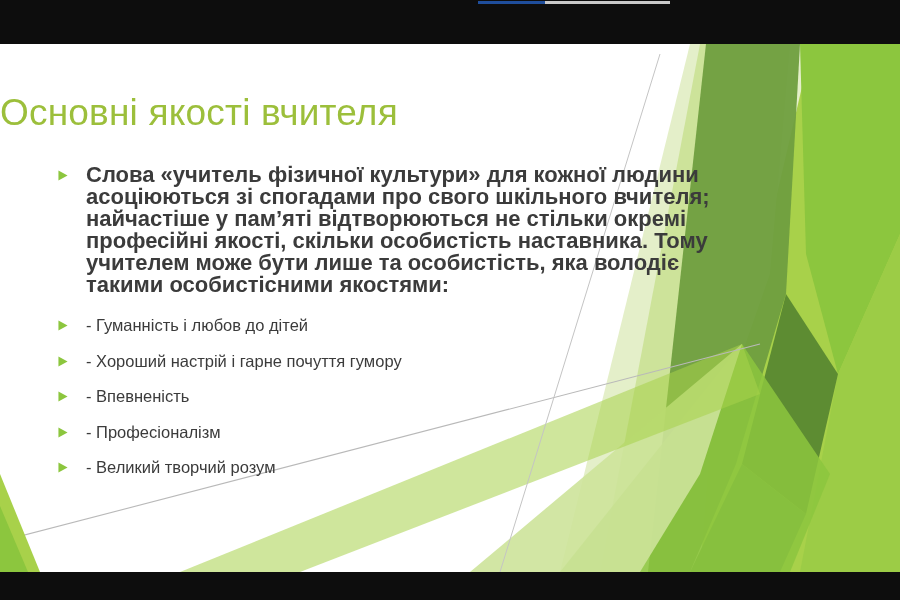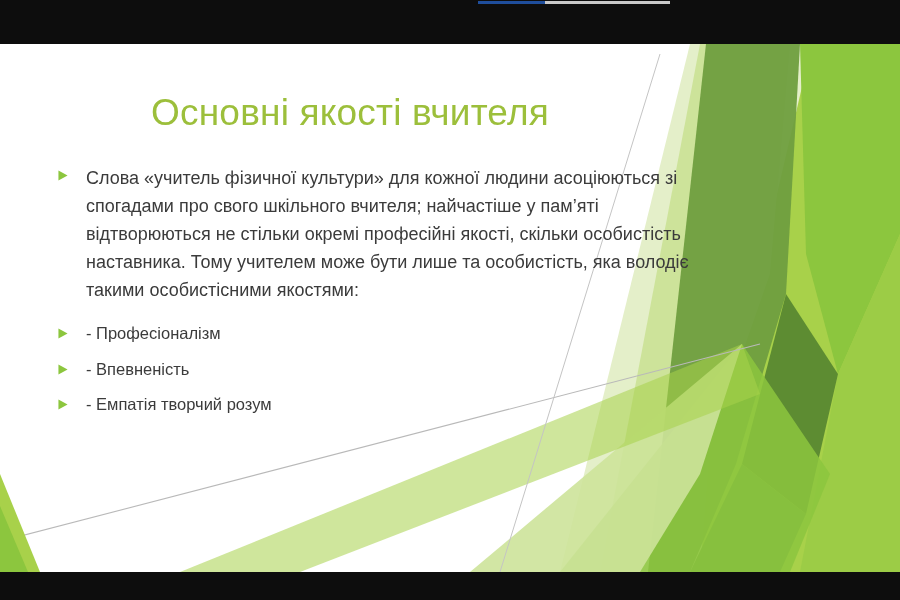--- a/index.html
+++ b/index.html
@@ -54,21 +54,20 @@
     height: 528px;
     pointer-events: none;
   }
 
   
   #slide-title {
     position: absolute;
     left: 0;
     top: 48px;
     width: 700px;
-    text-align: center;
     font-size: 37px;
     font-weight: 400;
     color: #9cbf3b;
     letter-spacing: 0.2px;
     white-space: nowrap;
   }
 
   #body-block {
     position: absolute;
     left: 56px;
@@ -92,22 +91,23 @@
     display: block;
   }
 
   .bullet-text {
     flex: 1 1 auto;
     font-size: 16.5px;
     line-height: 23.5px;
     color: #3b3b3b;
   }
   .bullet-row.para .bullet-text {
-    font-size: 18px;
-    line-height: 28px;
+    font-size: 22px;
+    line-height: 22px;
+    font-weight: bold;
   }
 </style>
 </head>
 <body>
 
 <div id="viewer">
 
   <div id="progress-track">
     <div id="progress-fill"></div>
   </div>
@@ -140,40 +140,52 @@
 
     <div id="body-block">
 
       <div class="bullet-row para">
         <svg class="tri" viewBox="0 0 12 12" width="11" height="11">
           <polygon points="1,0.5 11,6 1,11.5" fill="#8cc63e"></polygon>
         </svg>
         <div class="bullet-text">Слова «учитель фізичної культури» для кожної людини асоціюються зі спогадами про свого шкільного вчителя; найчастіше у пам’яті відтворюються не стільки окремі професійні якості, скільки особистість наставника. Тому учителем може бути лише та особистість, яка володіє такими особистісними якостями:</div>
       </div>
 
+      <div class="bullet-row">
+        <svg class="tri" viewBox="0 0 12 12" width="11" height="11">
+          <polygon points="1,0.5 11,6 1,11.5" fill="#8cc63e"></polygon>
+        </svg>
+        <div class="bullet-text">- Гуманність і любов до дітей</div>
+      </div>
+
+      <div class="bullet-row">
+        <svg class="tri" viewBox="0 0 12 12" width="11" height="11">
+          <polygon points="1,0.5 11,6 1,11.5" fill="#8cc63e"></polygon>
+        </svg>
+        <div class="bullet-text">- Хороший настрій і гарне почуття гумору</div>
+      </div>
 
 
+      <div class="bullet-row">
+        <svg class="tri" viewBox="0 0 12 12" width="11" height="11">
+          <polygon points="1,0.5 11,6 1,11.5" fill="#8cc63e"></polygon>
+        </svg>
+        <div class="bullet-text">- Впевненість</div>
+      </div>
 
       <div class="bullet-row">
         <svg class="tri" viewBox="0 0 12 12" width="11" height="11">
           <polygon points="1,0.5 11,6 1,11.5" fill="#8cc63e"></polygon>
         </svg>
         <div class="bullet-text">- Професіоналізм</div>
       </div>
 
-      <div class="bullet-row">
-        <svg class="tri" viewBox="0 0 12 12" width="11" height="11">
-          <polygon points="1,0.5 11,6 1,11.5" fill="#8cc63e"></polygon>
-        </svg>
-        <div class="bullet-text">- Впевненість</div>
-      </div>
-
 
       <div class="bullet-row">
         <svg class="tri" viewBox="0 0 12 12" width="11" height="11">
           <polygon points="1,0.5 11,6 1,11.5" fill="#8cc63e"></polygon>
         </svg>
-        <div class="bullet-text">- Емпатія творчий розум</div>
+        <div class="bullet-text">- Великий творчий розум</div>
       </div>
 
     </div>
   </div>
 </div>
 
 </body></html>

